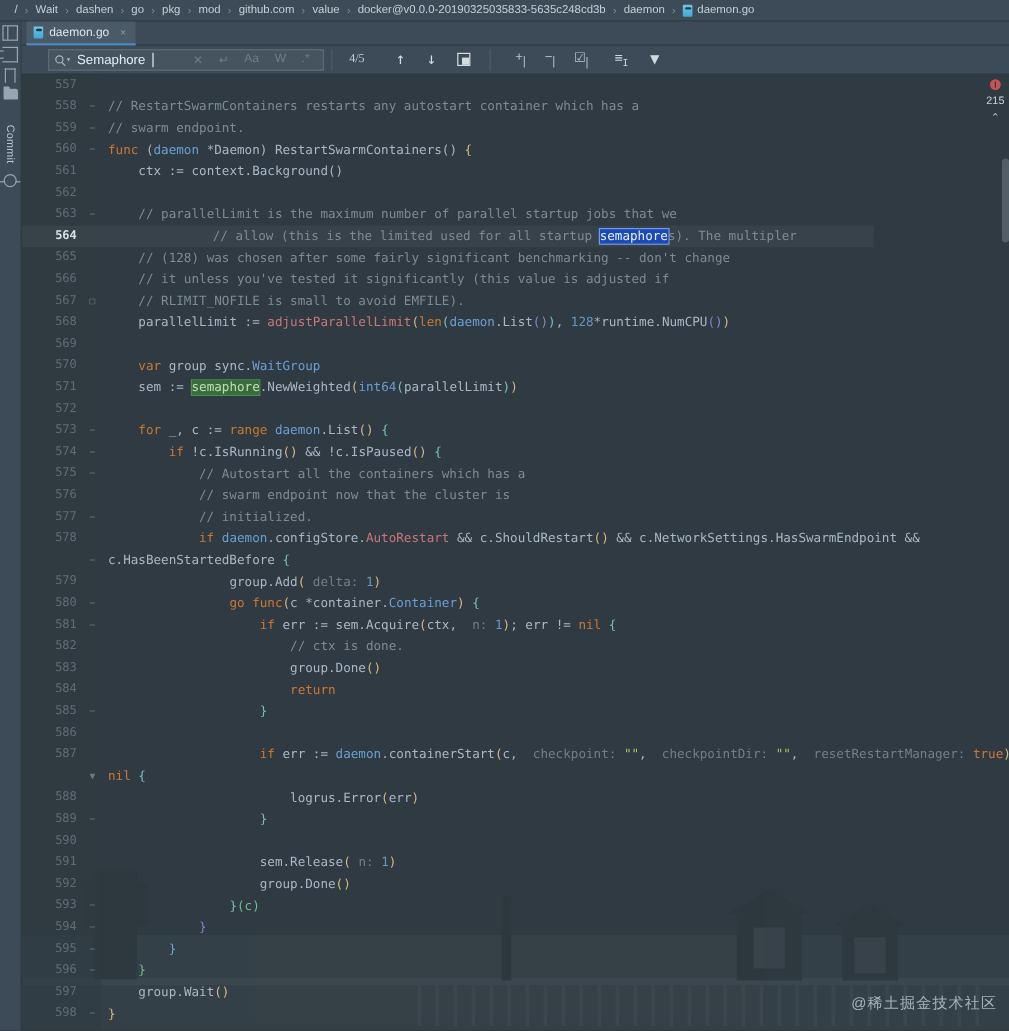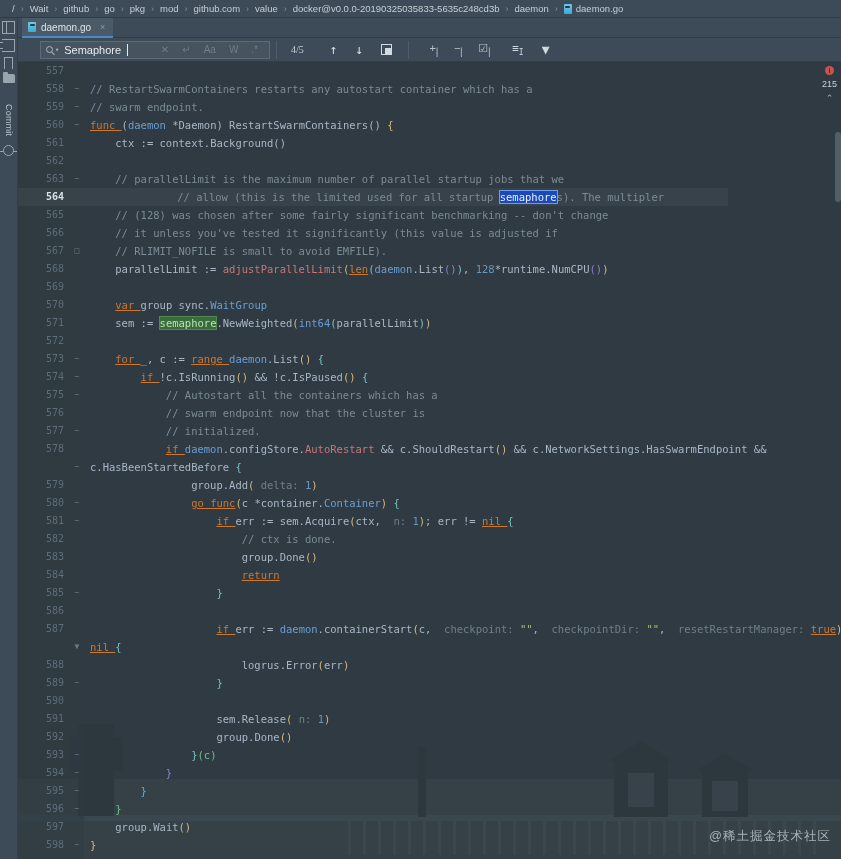--- a/index.html
+++ b/index.html
@@ -126,21 +126,21 @@
   .row.hl{ background:rgba(255,255,255,.045);gap:31px; }
   .ln{
     width:52px; text-align:right; padding-right:6px; color:#5e6d78;
     font-size:10px; flex:none; user-select:none;
   }
   .ln.cur{ color:#d7e0e6; font-weight:bold; }
   .fold{ width:14px; text-align:center; color:#6b7a85; font-size:8px; flex:none; }
   .src{ padding-left:6px; }
 
   
-  .kw{ color:#cc7832;text-decoration:underline; }
+  .kw{ color:#cc7832; }
   .typ{ color:#6a9fd4; }
   .cm{ color:#7c8b95; }
   .str{ color:#a5c261; }
   .num{ color:#6897bb; }
   .def{ color:#a9b7c6; }
   .err{ color:#c87777;margin-top:40px; }
   .param{ color:#707f8a; font-style:normal; }
   .brkt1{ color:#d7ba7d; }
   .brkt2{ color:#79c0c0; }
   .brkt3{ color:#8f7fd0; }
@@ -163,21 +163,21 @@
 <body>
 
 <div id="app">
 
   <div class="breadcrumb">
     <span class="crumb">/</span>
     <span id="crumbs" style="display:flex;align-items:center;">
         <span class="crumb sep">›</span>
         <span class="crumb">Wait</span>
         <span class="crumb sep">›</span>
-        <span class="crumb">github</span>
+        <span class="crumb">dashen</span>
         <span class="crumb sep">›</span>
         <span class="crumb">go</span>
         <span class="crumb sep">›</span>
         <span class="crumb">pkg</span>
         <span class="crumb sep">›</span>
         <span class="crumb">mod</span>
         <span class="crumb sep">›</span>
         <span class="crumb">github.com</span>
         <span class="crumb sep">›</span>
         <span class="crumb">value</span>

